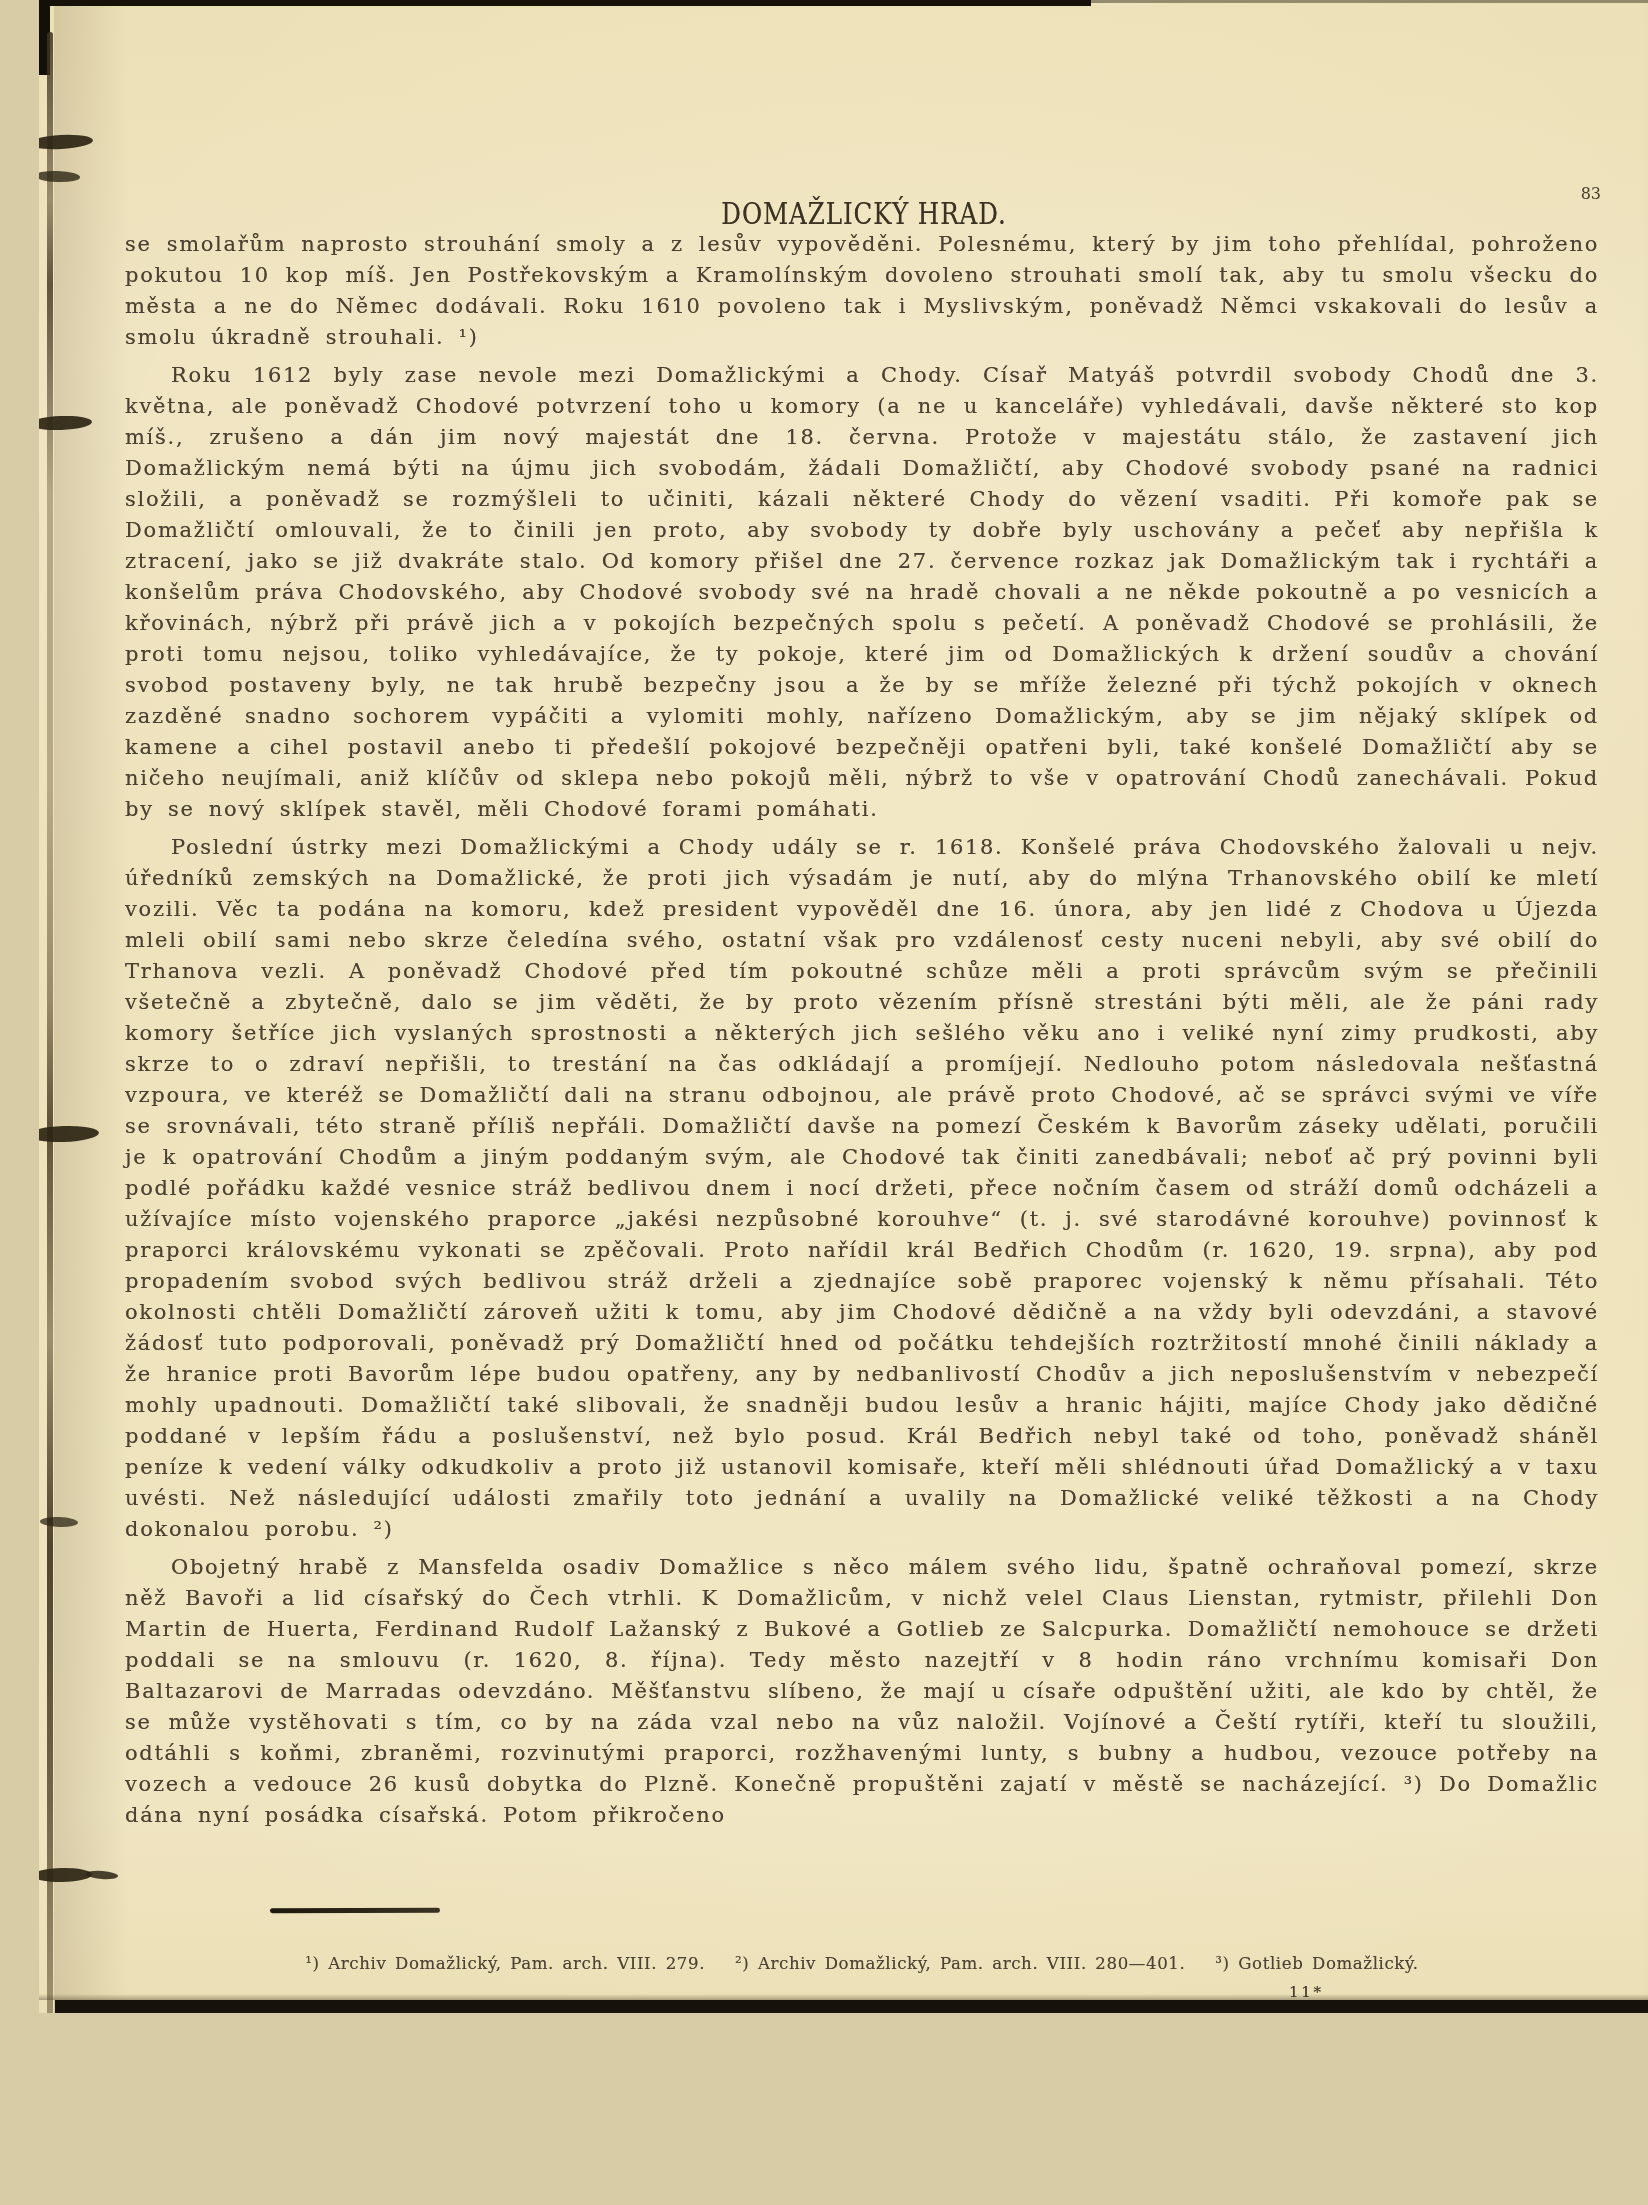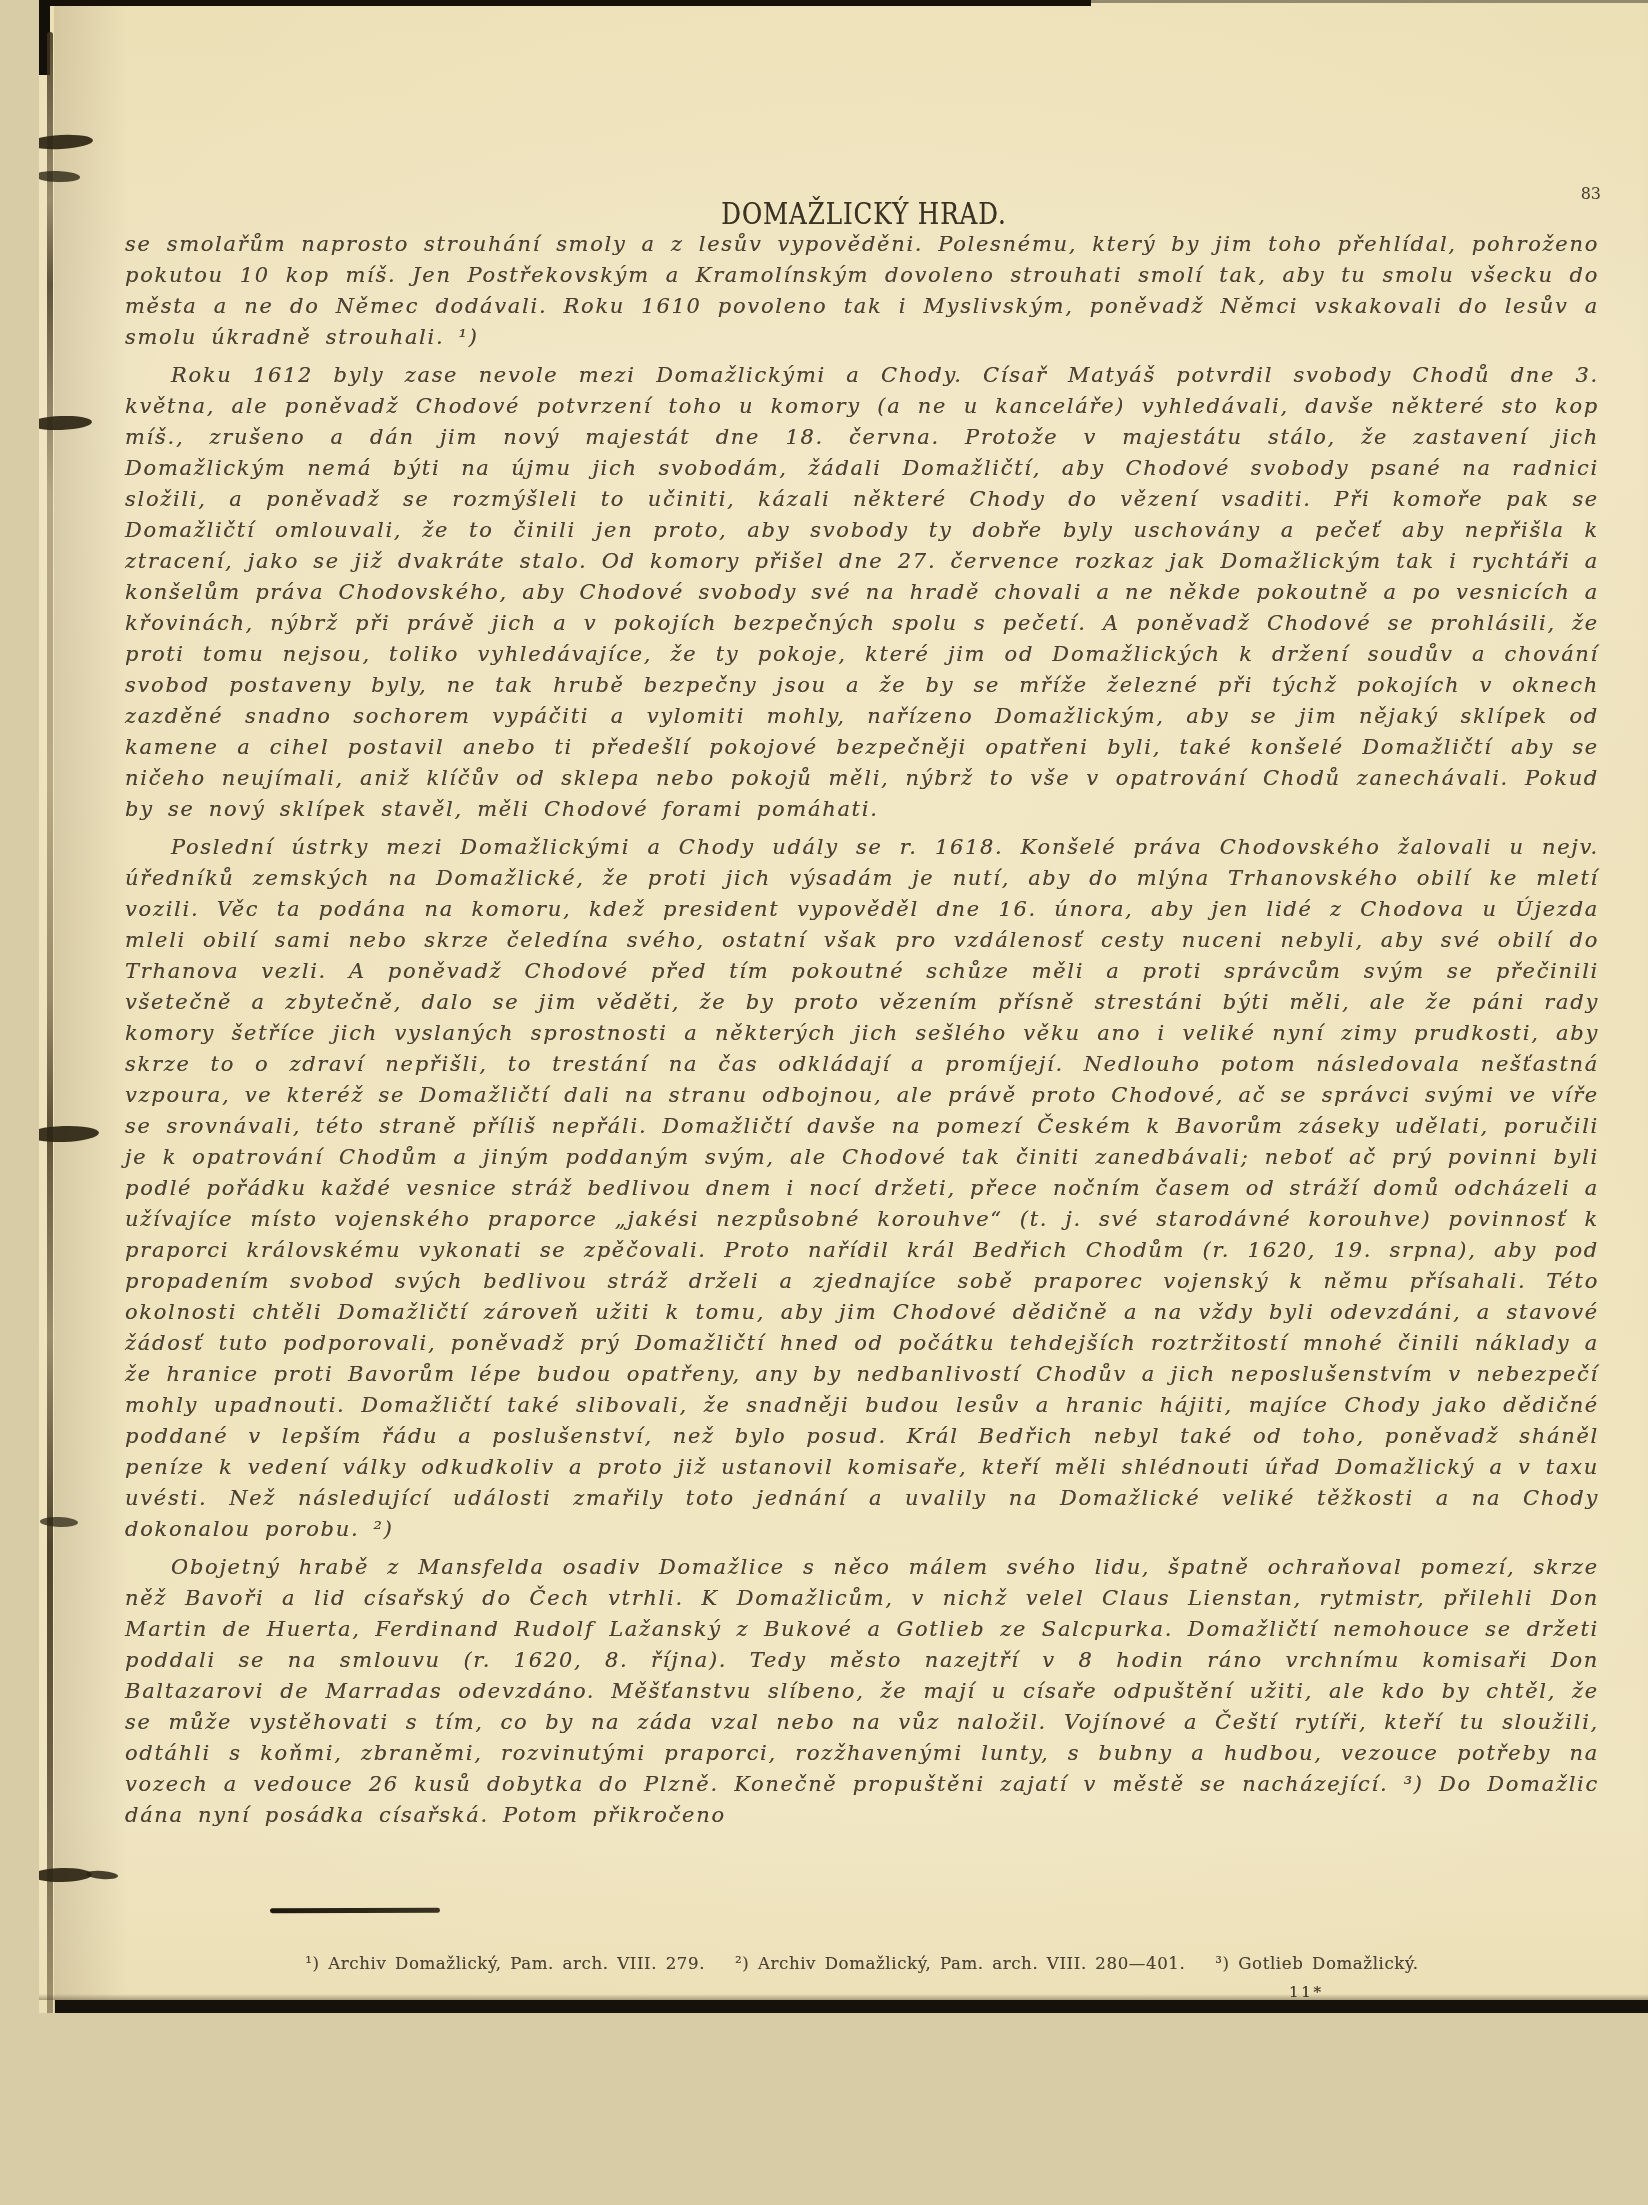--- a/index.html
+++ b/index.html
@@ -88,21 +88,21 @@
     font-size: 16px; color: #453c2c; text-align: center;
   }
   .textblock {
     position: absolute; top: 229px; left: 86px; width: 1474px;
     font-size: 21px; line-height: 31px;
     text-align: justify;
     letter-spacing: 1.7px; word-spacing: 5.9px;
     color: #4b4132;
     text-shadow: 0 0 0.4px rgba(72,62,42,0.55);
   }
-  .textblock p { margin: 0; font-style: italic; }
+  .textblock p { margin: 0; }
   .textblock p + p { margin-top: 7px; }
   .textblock p.indent { text-indent: 46px; }
 
   .footnote-rule {
     position: absolute; top: 1908px; left: 231px; width: 170px; height: 5.4px;
     background: linear-gradient(90deg, #1d180e 0%, #2a2315 45%, #3a3120 100%);
     border-radius: 2.7px;
     transform: rotate(-0.25deg);
   }
   .footnotes {

